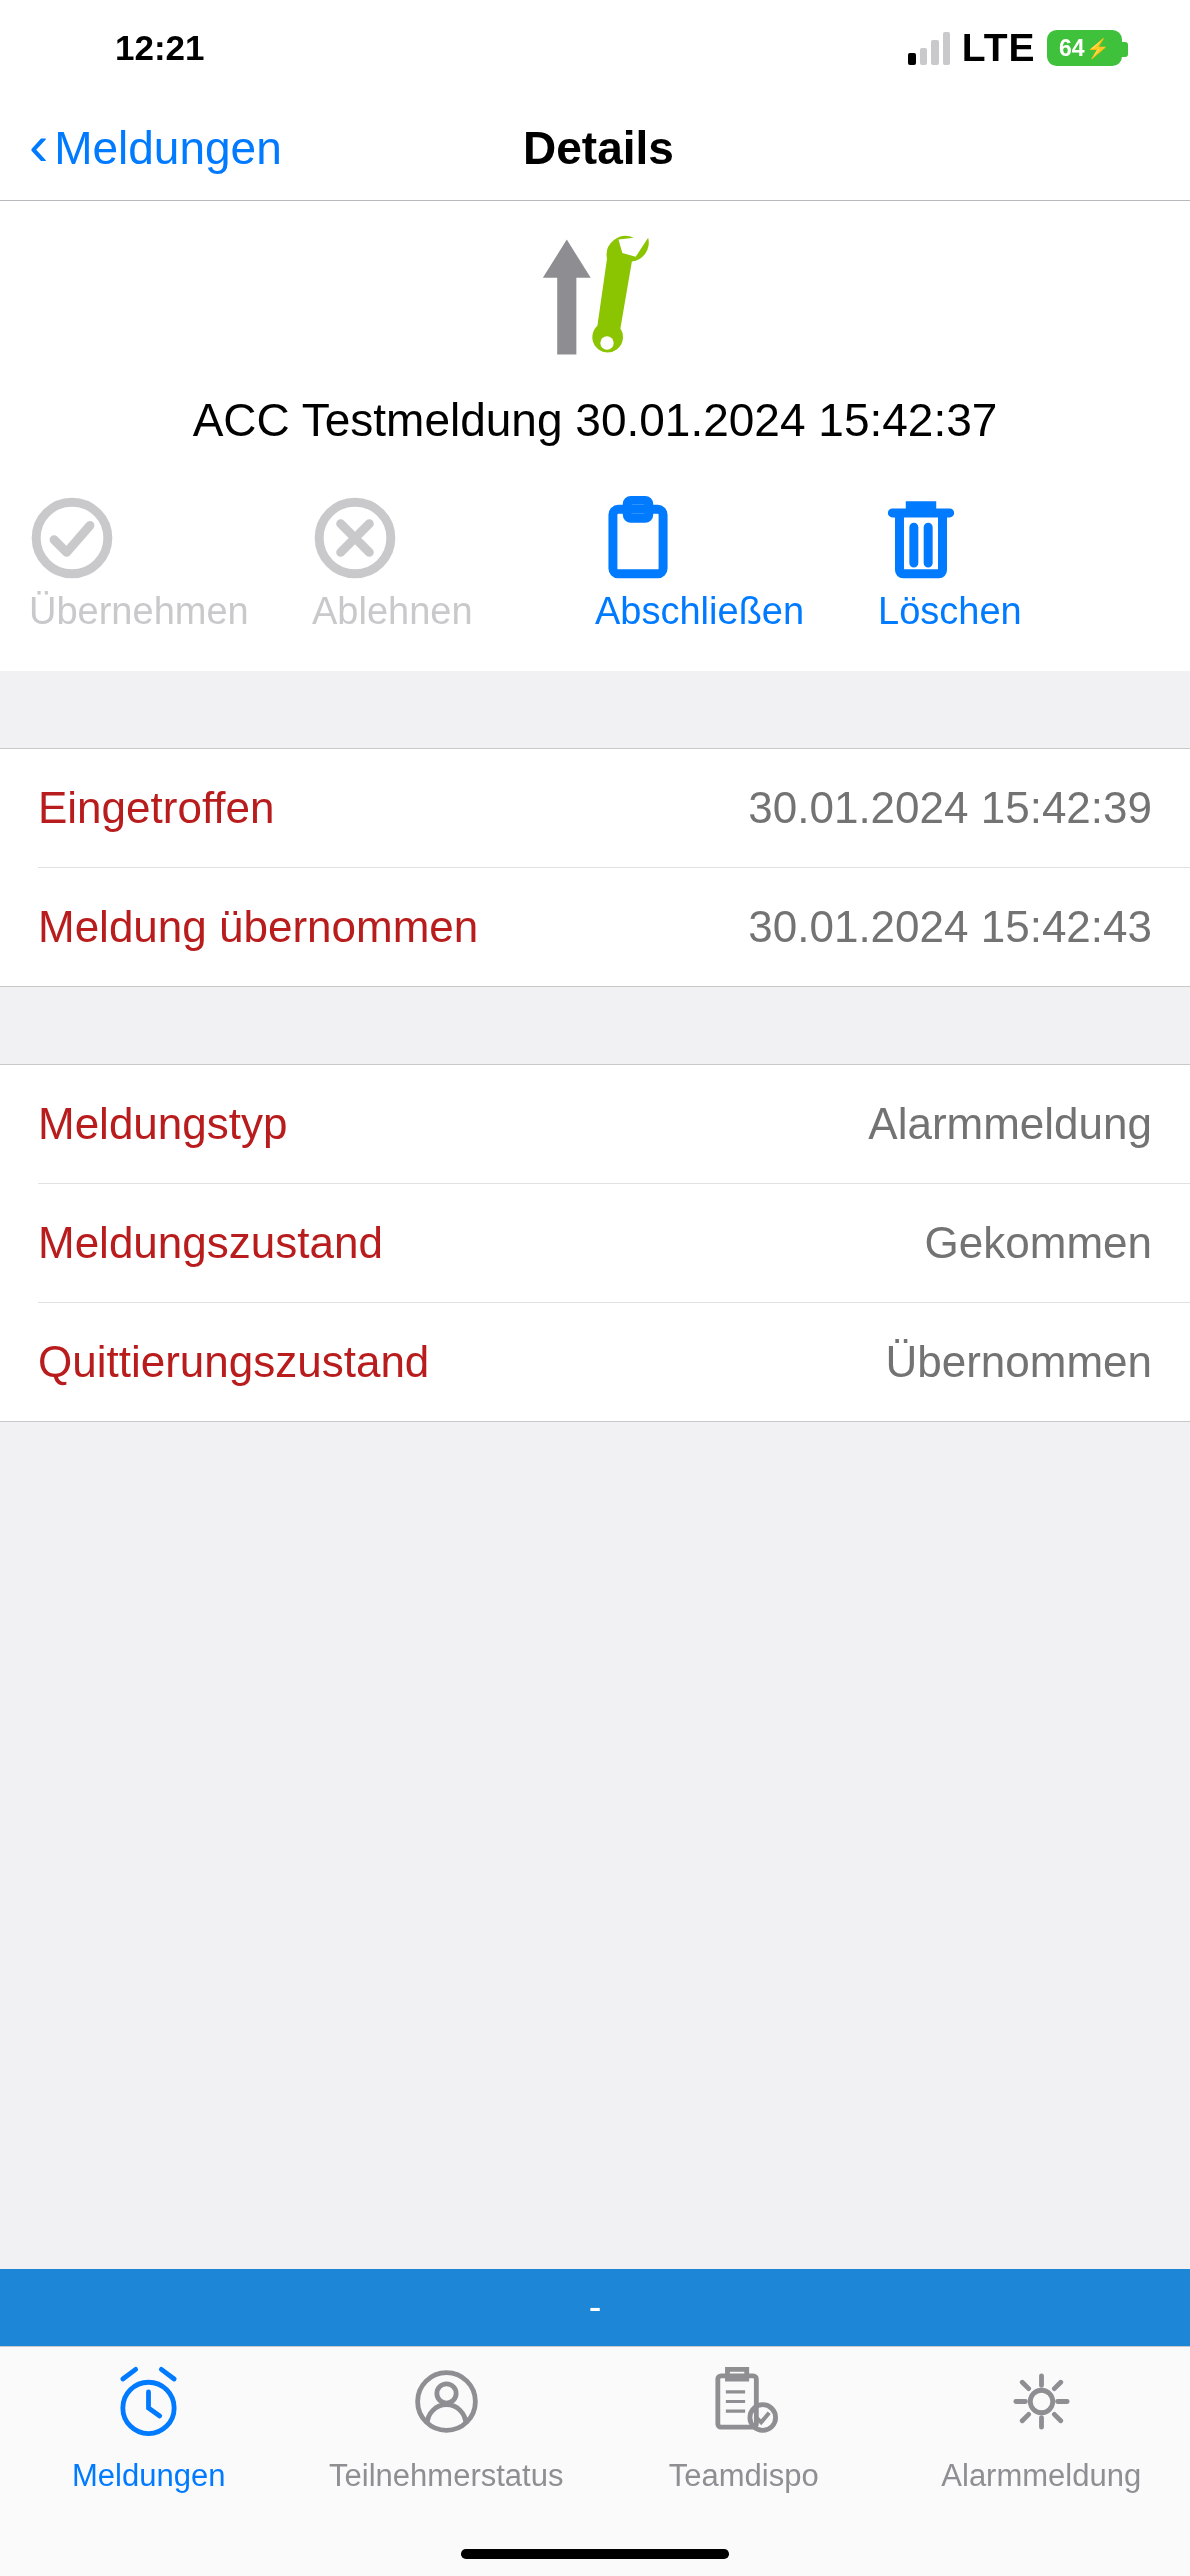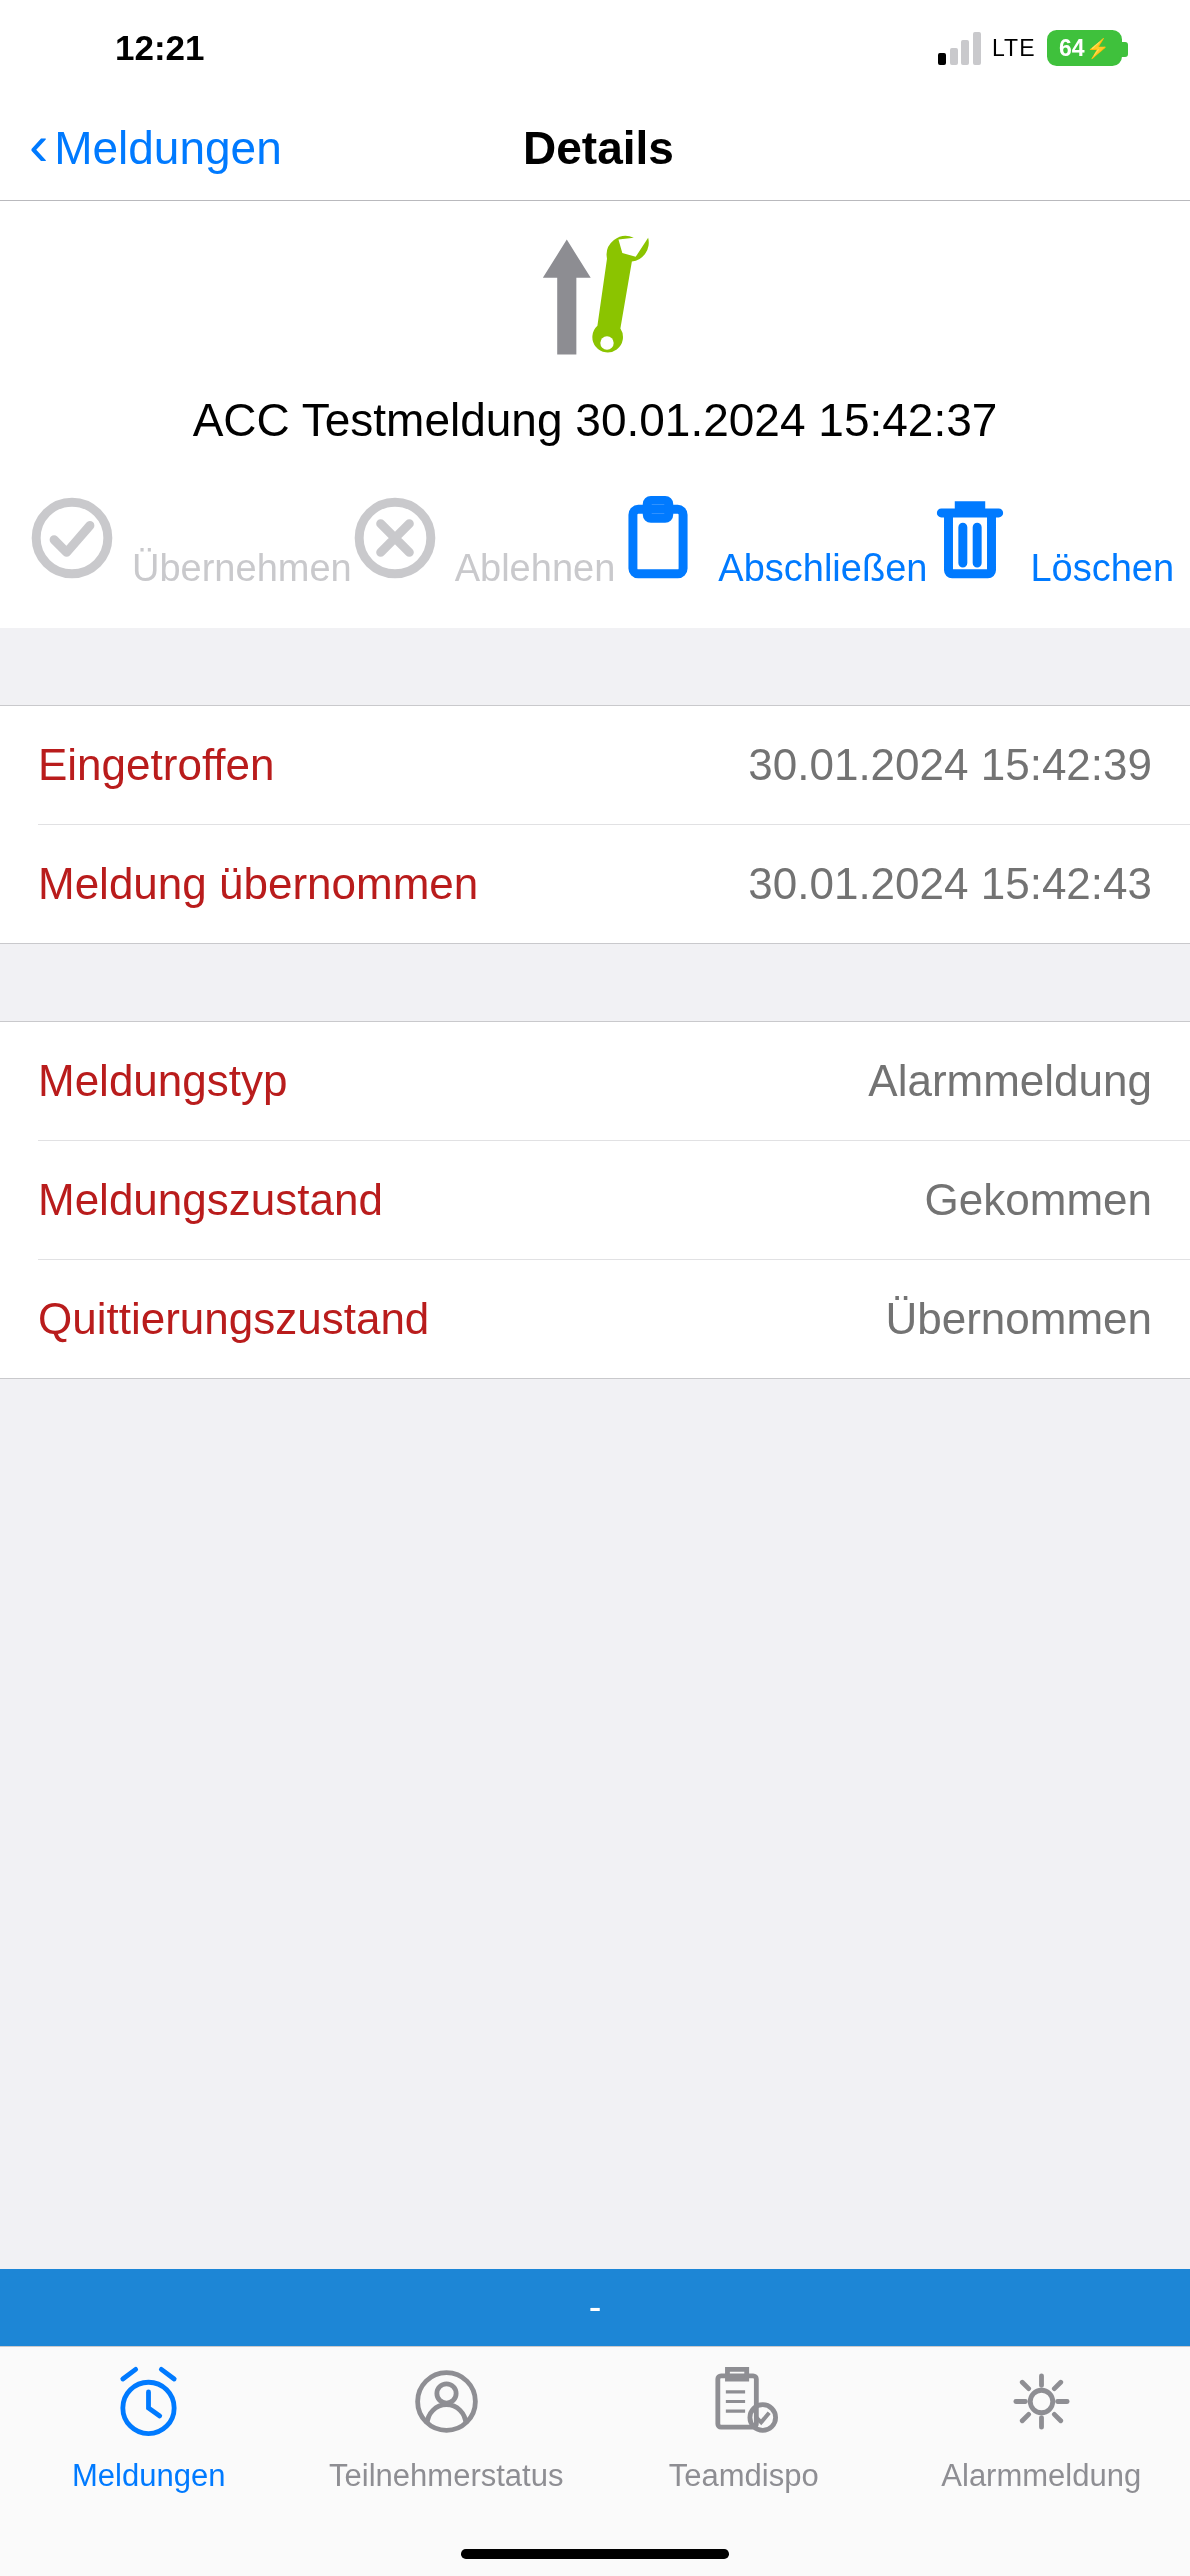--- a/index.html
+++ b/index.html
@@ -23,21 +23,21 @@
     font-size: 35px;
     font-weight: 600;
   }
   .status-right { display: flex; align-items: center; gap: 11.5px; }
   .signal-bars { display: flex; align-items: flex-end; gap: 3.8px; }
   .signal-bars span { width: 7.7px; background: #c9c9cc; border-radius: 1.9px; }
   .signal-bars span:nth-child(1){ height:11.5px; background:#000; }
   .signal-bars span:nth-child(2){ height:17px; }
   .signal-bars span:nth-child(3){ height:25px; }
   .signal-bars span:nth-child(4){ height:33px; }
-  .lte { font-size: 23px; font-weight: 400; letter-spacing: 1px; }
+  .lte { font-size: 39px; font-weight: 700; letter-spacing: 1px; }
   .battery {
     position: relative;
     width: 75px; height: 36px;
     border: 2.9px solid #3fc13c;
     border-radius: 9.6px;
     display: flex; align-items: center; justify-content: center;
     color:#fff; background:#3fc13c; font-size:23px; font-weight:700;
   }
   .battery::after{
     content:""; position:absolute; right:-7.7px; top:9.6px;
@@ -73,21 +73,21 @@
   .hero-title { font-size: 46px; font-weight:400; color:#000; }
 
   
   .actions {
     background:#fff;
     display:flex;
     padding: 0 29px 38px 29px;
   }
   .action {
     flex:1;
-    display:flex; flex-direction:row; align-items:flex-end; gap:17px;
+    display:flex; flex-direction:column; align-items:flex-start; 
     color:#007aff;
     font-size:38px;
   }
   .action.disabled { color:#c9c9cc; }
 
   
   .section {
     background:#fff;
     border-top: 1.9px solid #c9c9cc;
     border-bottom: 1.9px solid #c9c9cc;

